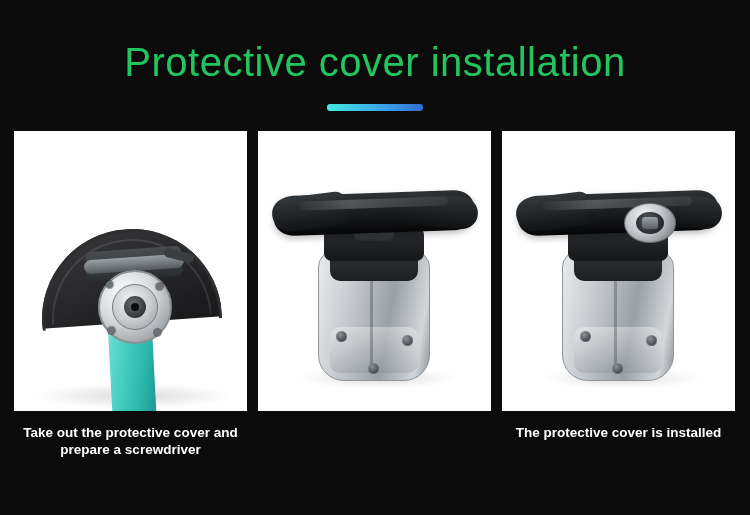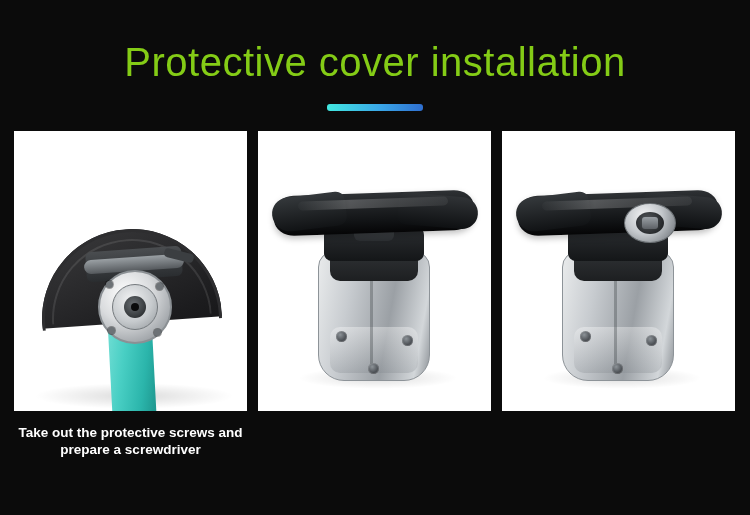--- a/index.html
+++ b/index.html
@@ -18,21 +18,21 @@
     width: 750px;
     height: 515px;
     background: #0b0b0b;
   }
   .title {
     position: absolute;
     top: 38px;
     left: 0;
     width: 750px;
     text-align: center;
-    color: #84cc16;
+    color: #22c55e;
     font-size: 40px;
     font-weight: 400;
     letter-spacing: 0.5px;
     line-height: 48px;
     white-space: nowrap;
   }
   .accent-bar {
     position: absolute;
     top: 104px;
     left: 50%;
@@ -382,21 +382,21 @@
         <div class="g1-lever"></div>
         <div class="g1-hub-ring"></div>
         <div class="g1-hub-mid"></div>
         <div class="g1-hub-core"></div>
         <div class="g1-hub-hole"></div>
         <div class="g1-bolt" style="left:92px; top:150px;"></div>
         <div class="g1-bolt" style="left:142px; top:152px;"></div>
         <div class="g1-bolt" style="left:94px; top:196px;"></div>
         <div class="g1-bolt" style="left:140px; top:198px;"></div>
       </div>
-      <div class="caption">Take out the protective screws and prepare a screwdriver</div>
+      <div class="caption">Take out the protective cover and prepare a screwdriver</div>
     </div>
 
     <div class="card">
       <div class="photo">
         <div class="g-shadow"></div>
         <div class="g-body"></div>
         <div class="g-body-face"></div>
         <div class="g-body-seam"></div>
         <div class="g-gearcase"></div>
         <div class="g-guardplate"></div>
@@ -423,16 +423,17 @@
         <div class="g-bar-left"></div>
         <div class="g-bar-right"></div>
         <div class="g-bar-gloss"></div>
         <div class="g3-flange"></div>
         <div class="g3-flange-inner"></div>
         <div class="g3-nut"></div>
         <div class="g-screw" style="left:78px; top:200px;"></div>
         <div class="g-screw" style="left:144px; top:204px;"></div>
         <div class="g-screw" style="left:110px; top:232px;"></div>
       </div>
+      <div class="caption">The protective cover is installed</div>
     </div>
 
   </div>
 </div>
 
 </body></html>

